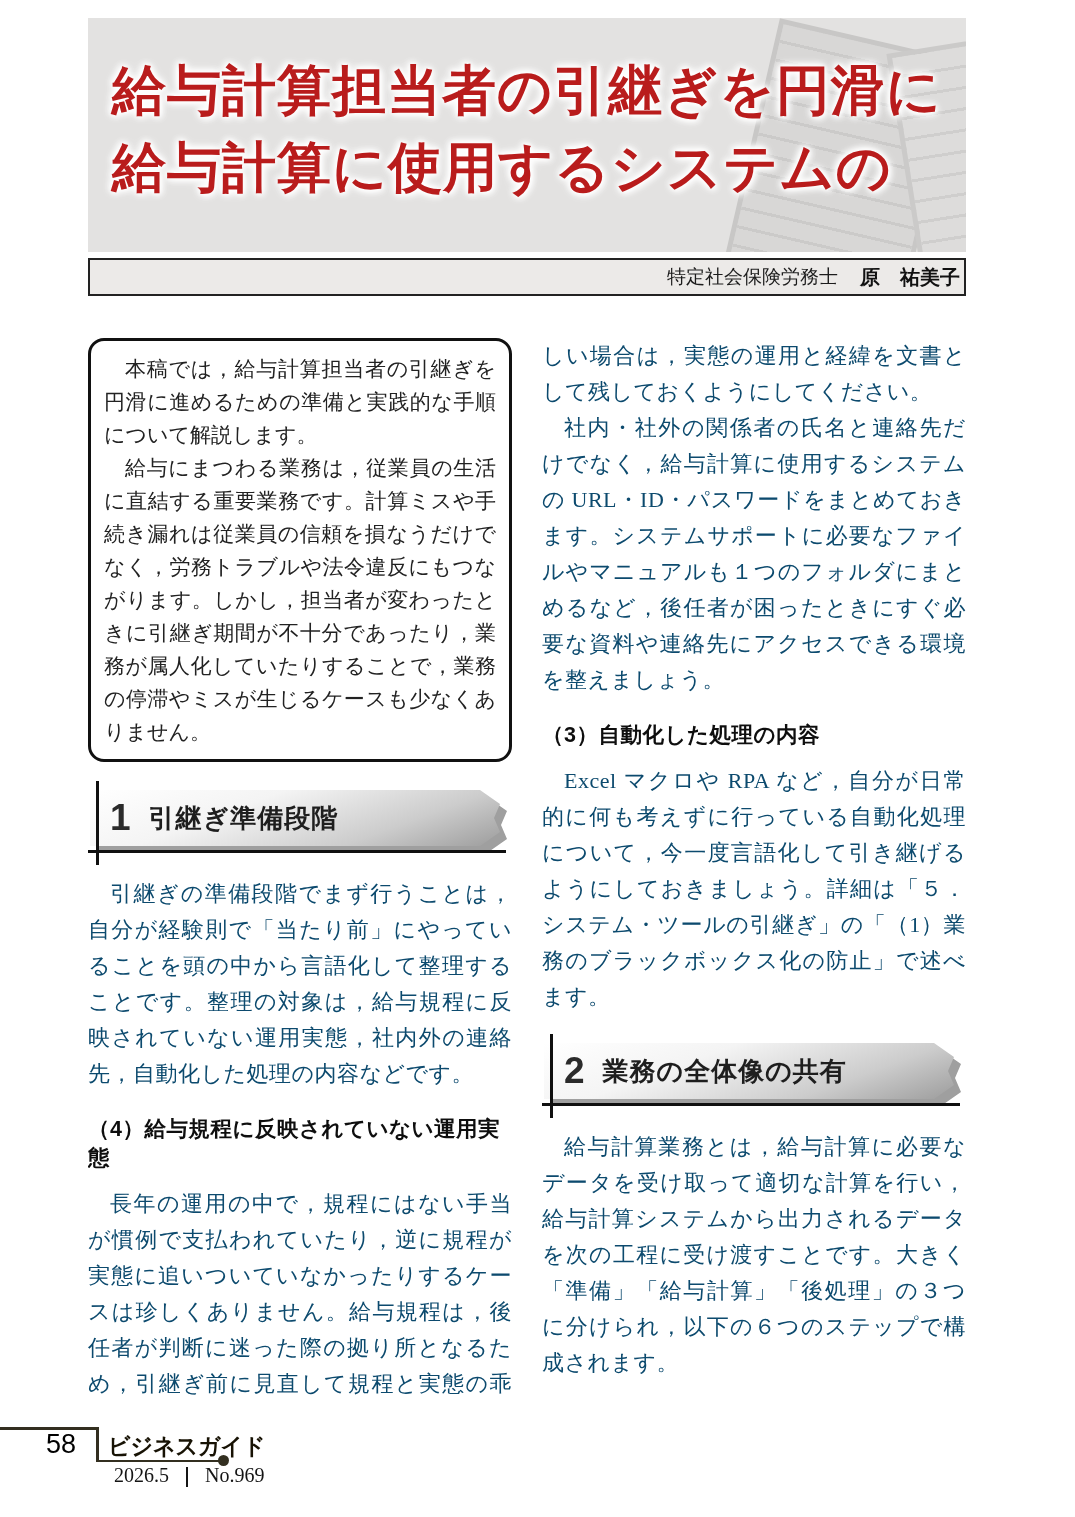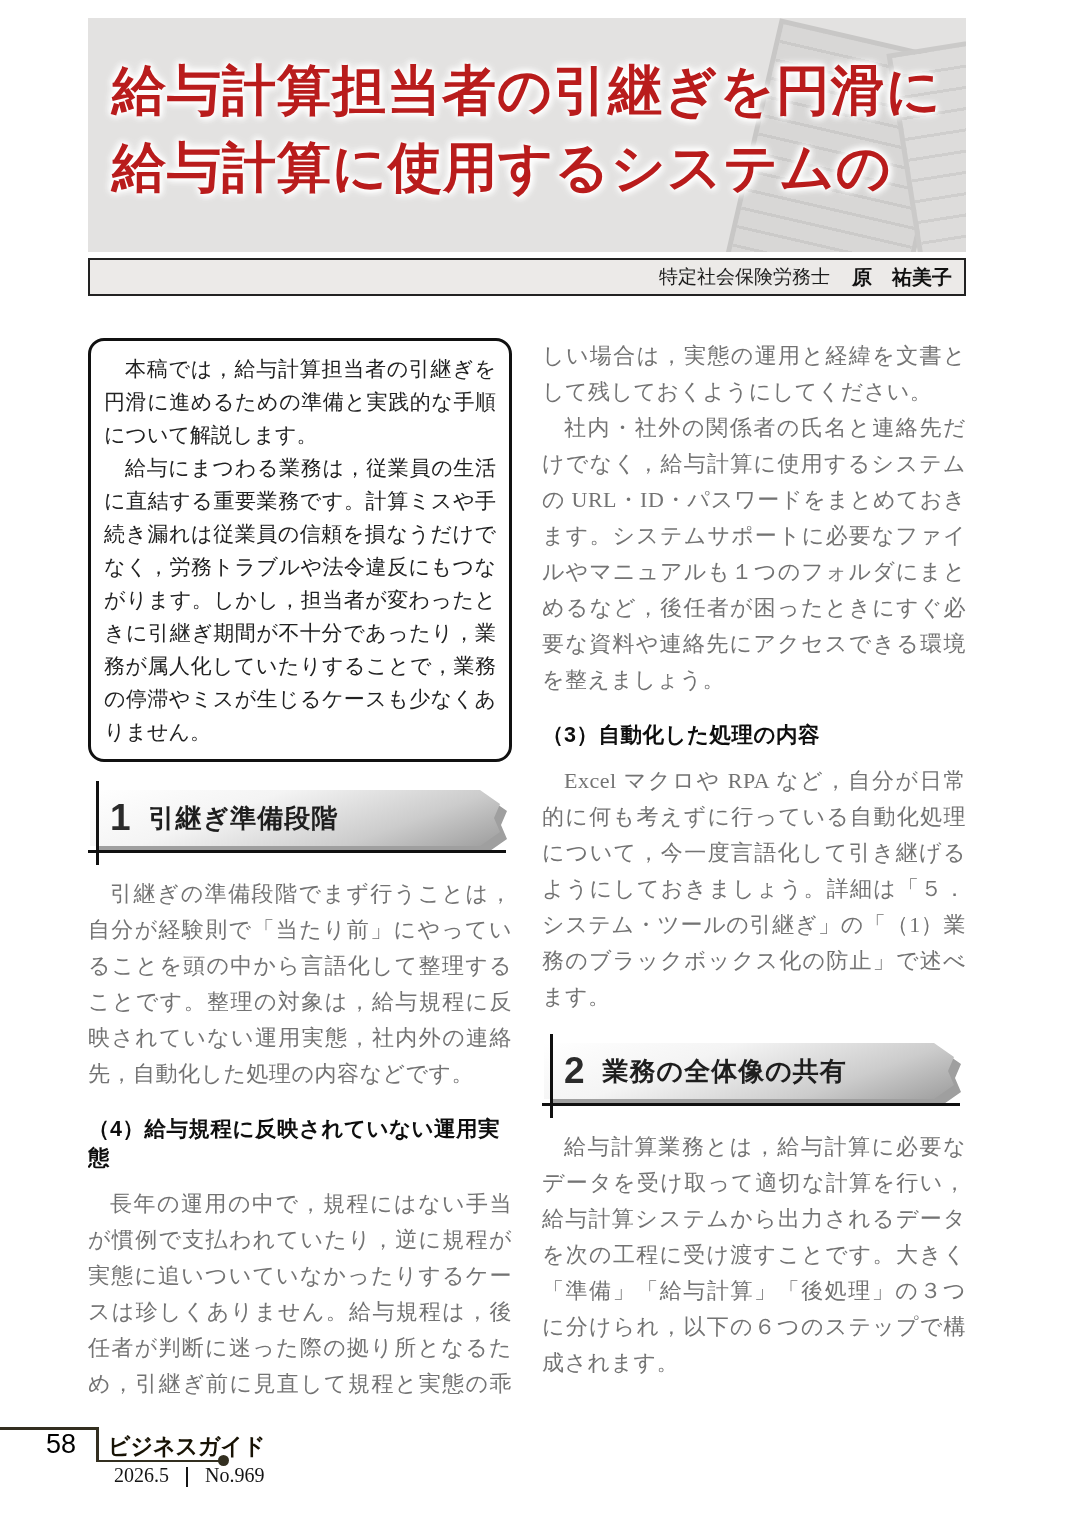--- a/index.html
+++ b/index.html
@@ -36,42 +36,42 @@
     font-size:54px;line-height:77px;font-weight:700;
     letter-spacing:1px;color:#b91c1c;
     text-shadow:0 0 4px #fff,0 0 8px #fff,0 0 12px #fff,2px 2px 6px #fff,-2px -2px 6px #fff;
     white-space:nowrap;
   }
   
   .author-bar{
     margin-top:6px;height:34px;
     border:2.5px solid #222;background:#eceae8;
     display:flex;align-items:center;justify-content:flex-end;
-    padding-right:12px;gap:22px;box-sizing:content-box;
+    padding-right:4px;gap:22px;box-sizing:content-box;
   }
   .author-title{font-size:19px;color:#1c1c1c;}
   .author-name{font-size:20px;font-weight:bold;color:#111;}
 
   
   .columns{display:flex;gap:30px;margin-top:42px;height:1069px;overflow:hidden;}
   .col{width:424px;flex:0 0 424px;}
 
   
   .lead-box{
     border:3px solid #111;border-radius:16px;
     padding:11px 13px;background:#fff;
     font-size:21px;line-height:33px;color:#222;
   }
   .lead-box p{margin:0;text-indent:1em;text-align:justify;word-break:break-all;}
 
   
   .body-p{
     font-family:"Liberation Serif","DejaVu Serif",serif;
     font-size:22px;line-height:36px;letter-spacing:0.5px;
-    text-align:justify;word-break:break-all;margin:0;color:#737373;
+    text-align:justify;word-break:break-all;margin:0;color:#0c4a6e;
   }
   .indent{text-indent:1em;}
   .subhead{
     font-size:21.5px;font-weight:bold;color:#0e0e0e;
     margin:22px 0 14px;letter-spacing:0.5px;
   }
 
   
   .banner-wrap{position:relative;height:76px;margin:28px 0 10px;}
   .banner-shadow{

